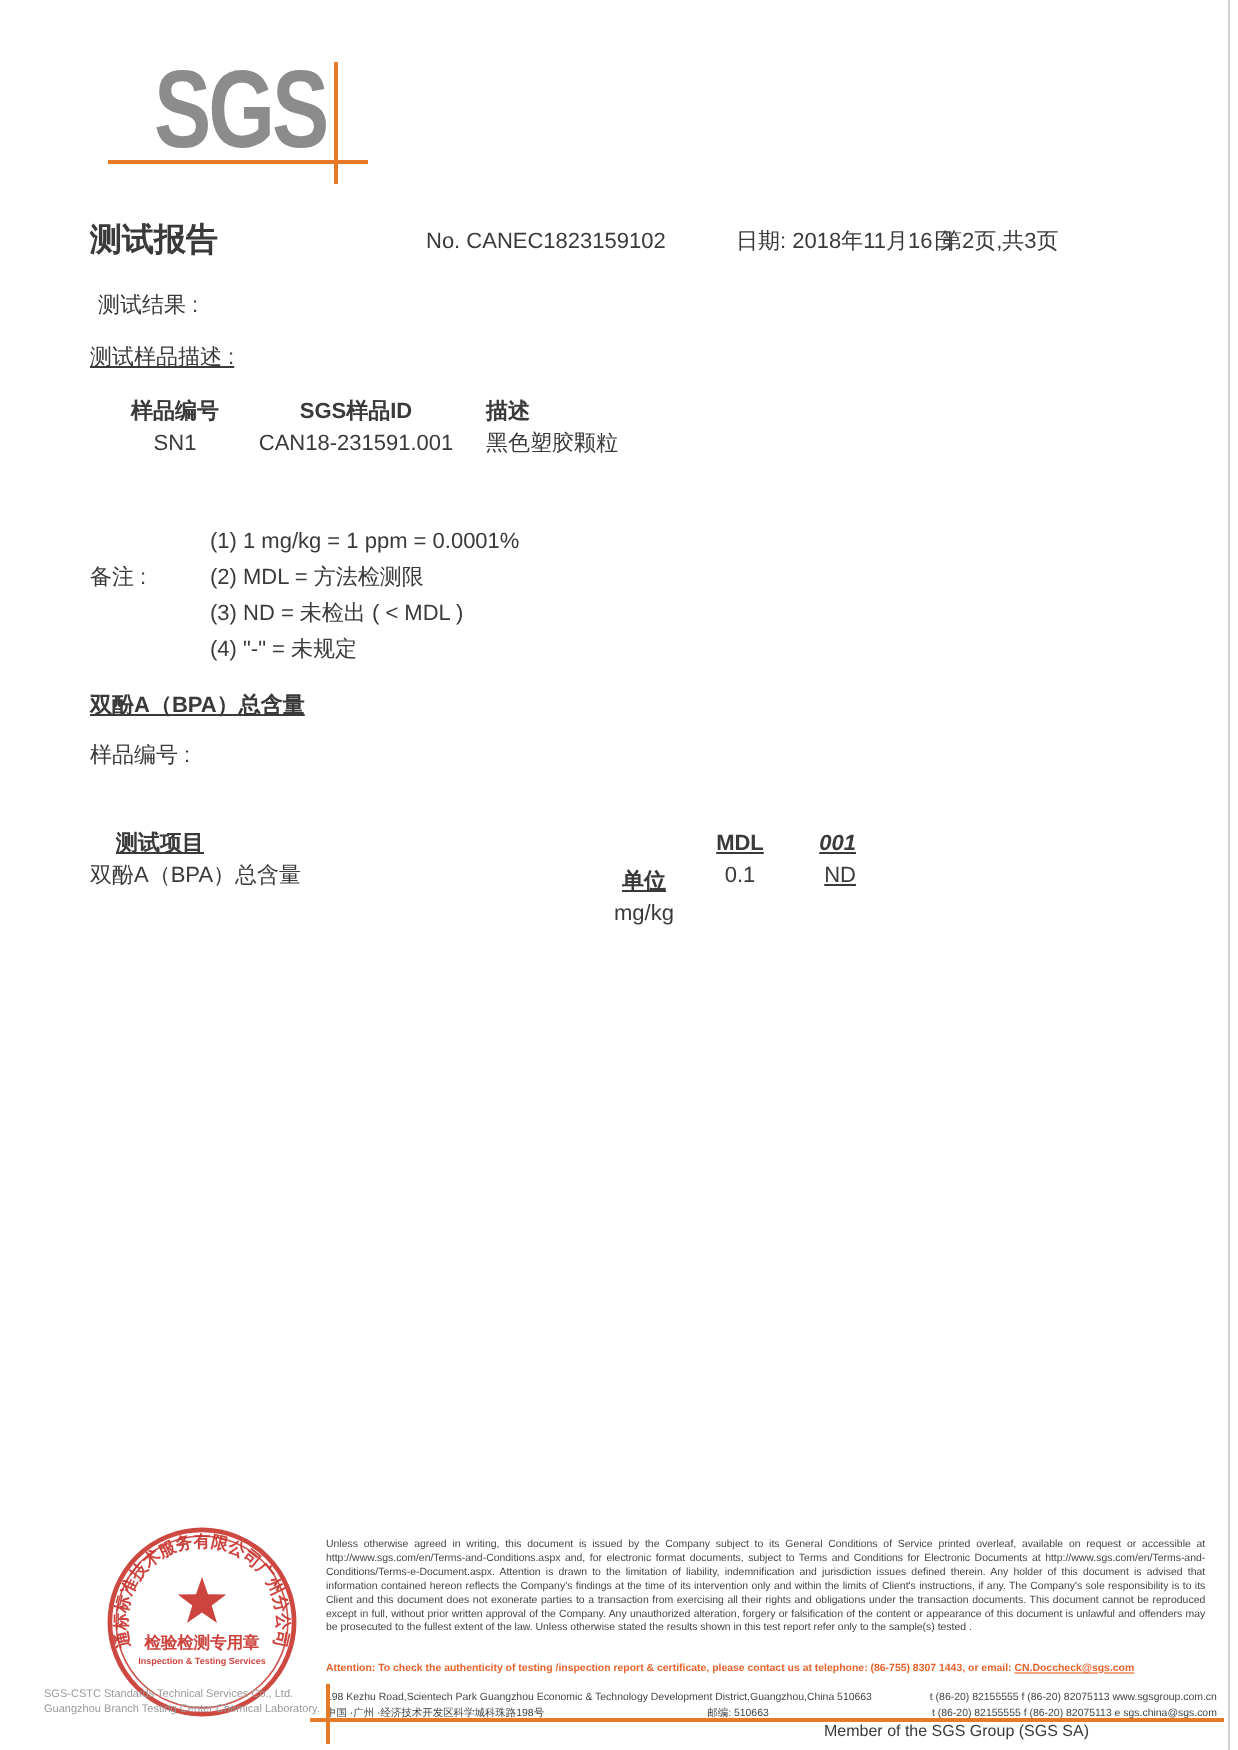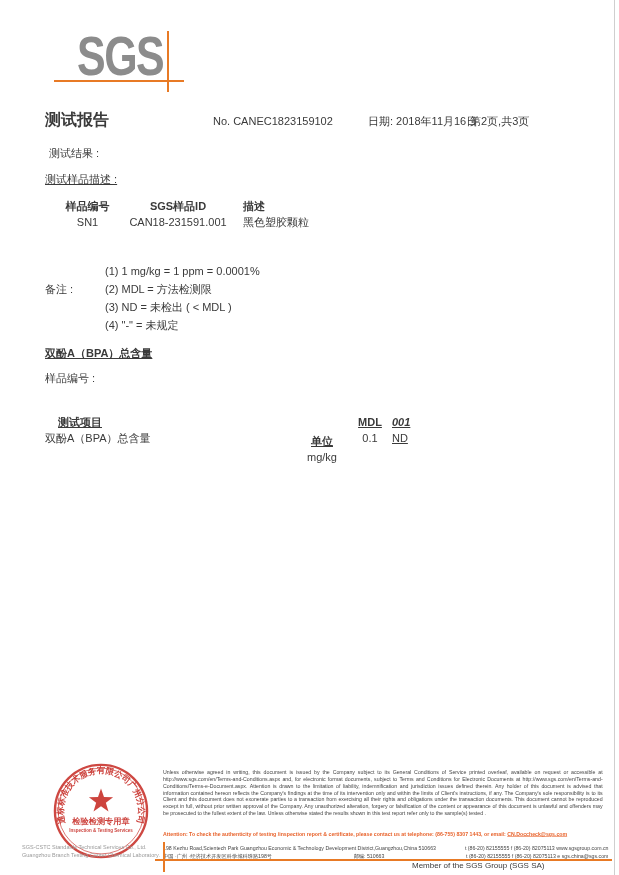--- a/index.html
+++ b/index.html
@@ -47,21 +47,21 @@
 
   .bpa-heading { left:45px; top:347px; }
   .method-label { left:45px; top:372px; }
   .method-text { left:120px; top:372px; width:478px; line-height:19px; }
 
   
   .rt-item-h { left:58px; }
   .rt-item   { left:45px; }
   .rt-unit { left:294px; width:56px; text-align:center;margin-top:19px; }
   .rt-mdl  { left:352px; width:36px; text-align:center; }
-  .rt-sm   { left:392px; width:36px; text-align:left;text-decoration:underline; }
+  .rt-sm   { left:392px; width:36px; text-align:right;text-decoration:underline; }
   .rt-head { top:416px; }
   .rt-row  { top:432px; }
   .italic { font-style:italic; }
 
   
   .tiny-wrap { transform:scale(0.58); transform-origin:left top; }
   .legal {
     left:163px; top:769px; width:440px; height:64px;
   }
   .legal-inner {

